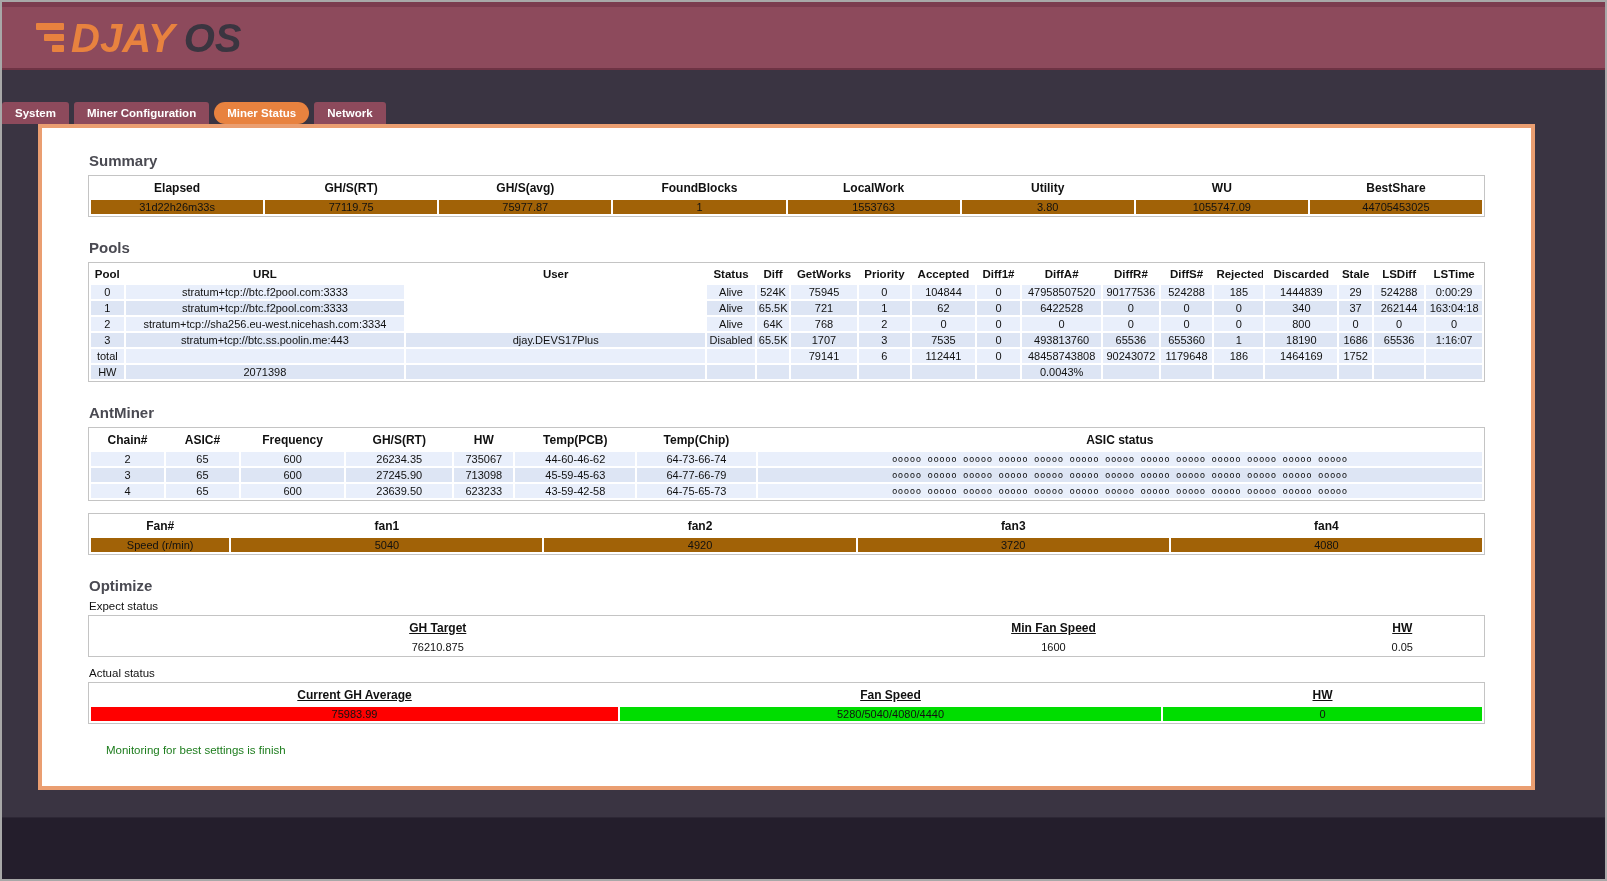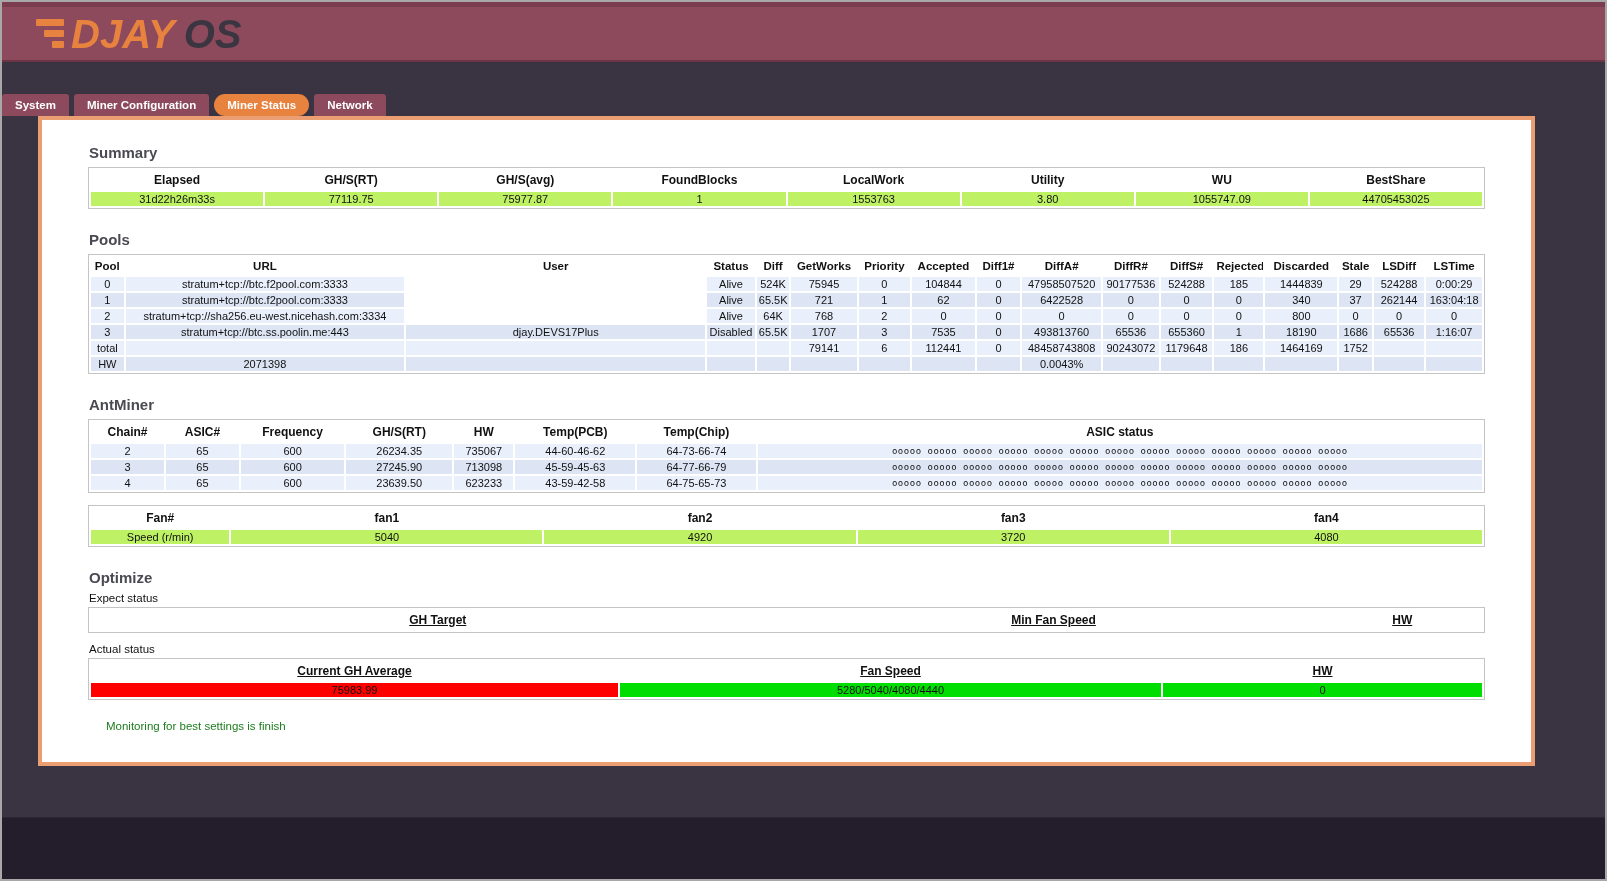--- a/index.html
+++ b/index.html
@@ -2,21 +2,21 @@
 <html><head>
 <meta charset="utf-8">
 <style>
   * { box-sizing: border-box; }
   body { margin:0; background:#8a8a8a; font-family:"Liberation Sans", sans-serif; }
   .window {
     width:1607px; height:881px; border:2px solid #a8a8a8;
     display:flex; flex-direction:column; background:#3a3442; overflow:hidden;
   }
   .header {
-    flex:0 0 auto; height:60px; background:#8d4a5c;
+    flex:0 0 auto; height:68px; background:#8d4a5c;
     border-top:5px solid #7b3c4f; border-bottom:2px solid #6e3344;
     display:flex; align-items:center; padding-left:34px;
   }
   .logo { display:flex; align-items:center; gap:7px; }
   .logo-bars { display:flex; flex-direction:column; align-items:flex-end; gap:4px; }
   .logo-bars i { height:7px; background:#e8823f; border-radius:1px; display:block; }
   .logo-bars i:nth-child(1){ width:28px; }
   .logo-bars i:nth-child(2){ width:20px; }
   .logo-bars i:nth-child(3){ width:12px; }
   .logo-text { font-size:40px; font-weight:bold; font-style:italic; line-height:1; }
@@ -43,21 +43,21 @@
     background:#fff; border:1px solid #c4c4c4; table-layout:fixed;
   }
   table.tbl th {
     font-size:12px; font-weight:bold; color:#111; padding:3px 2px;
     text-align:center; white-space:nowrap; overflow:hidden;
   }
   table.tbl td {
     font-size:11px; color:#111; padding:1px 2px;
     text-align:center; white-space:nowrap; overflow:hidden;
   }
-  tr.stripe td { background:#bef264; }
+  tr.stripe td { background:#a16207; }
   tr.row-even td { background:#e9effb; }
   tr.row-odd td { background:#dde5f4; }
   #pools-head th { font-size:11.5px; }
   
   #pools-body tr:nth-child(-n+3) td:nth-child(3) { background:#fff; }
   #antminer-body td:last-child {
     font-size:9px; font-family:"DejaVu Sans Mono", monospace; letter-spacing:0.5px;
   }
   .tbl-fan th, .tbl-fan td { font-size:12px; padding:3px 2px; }
   .tbl-opt th { font-size:12px;text-decoration:underline; }
@@ -381,20 +381,25 @@
               <col style="width:50%">
               <col style="width:38.5%">
               <col style="width:11.5%">
             </colgroup>
           <tbody>
             <tr>
                 <th>GH Target</th>
                 <th>Min Fan Speed</th>
                 <th>HW</th>
               </tr>
+            <tr>
+                <td>76210.875</td>
+                <td>1600</td>
+                <td>0.05</td>
+              </tr>
           </tbody>
         </table>
 
         <div class="sub-label">Actual status</div>
         <table class="tbl tbl-opt">
           <colgroup>
               <col style="width:38%">
               <col style="width:39%">
               <col style="width:23%">
             </colgroup>

